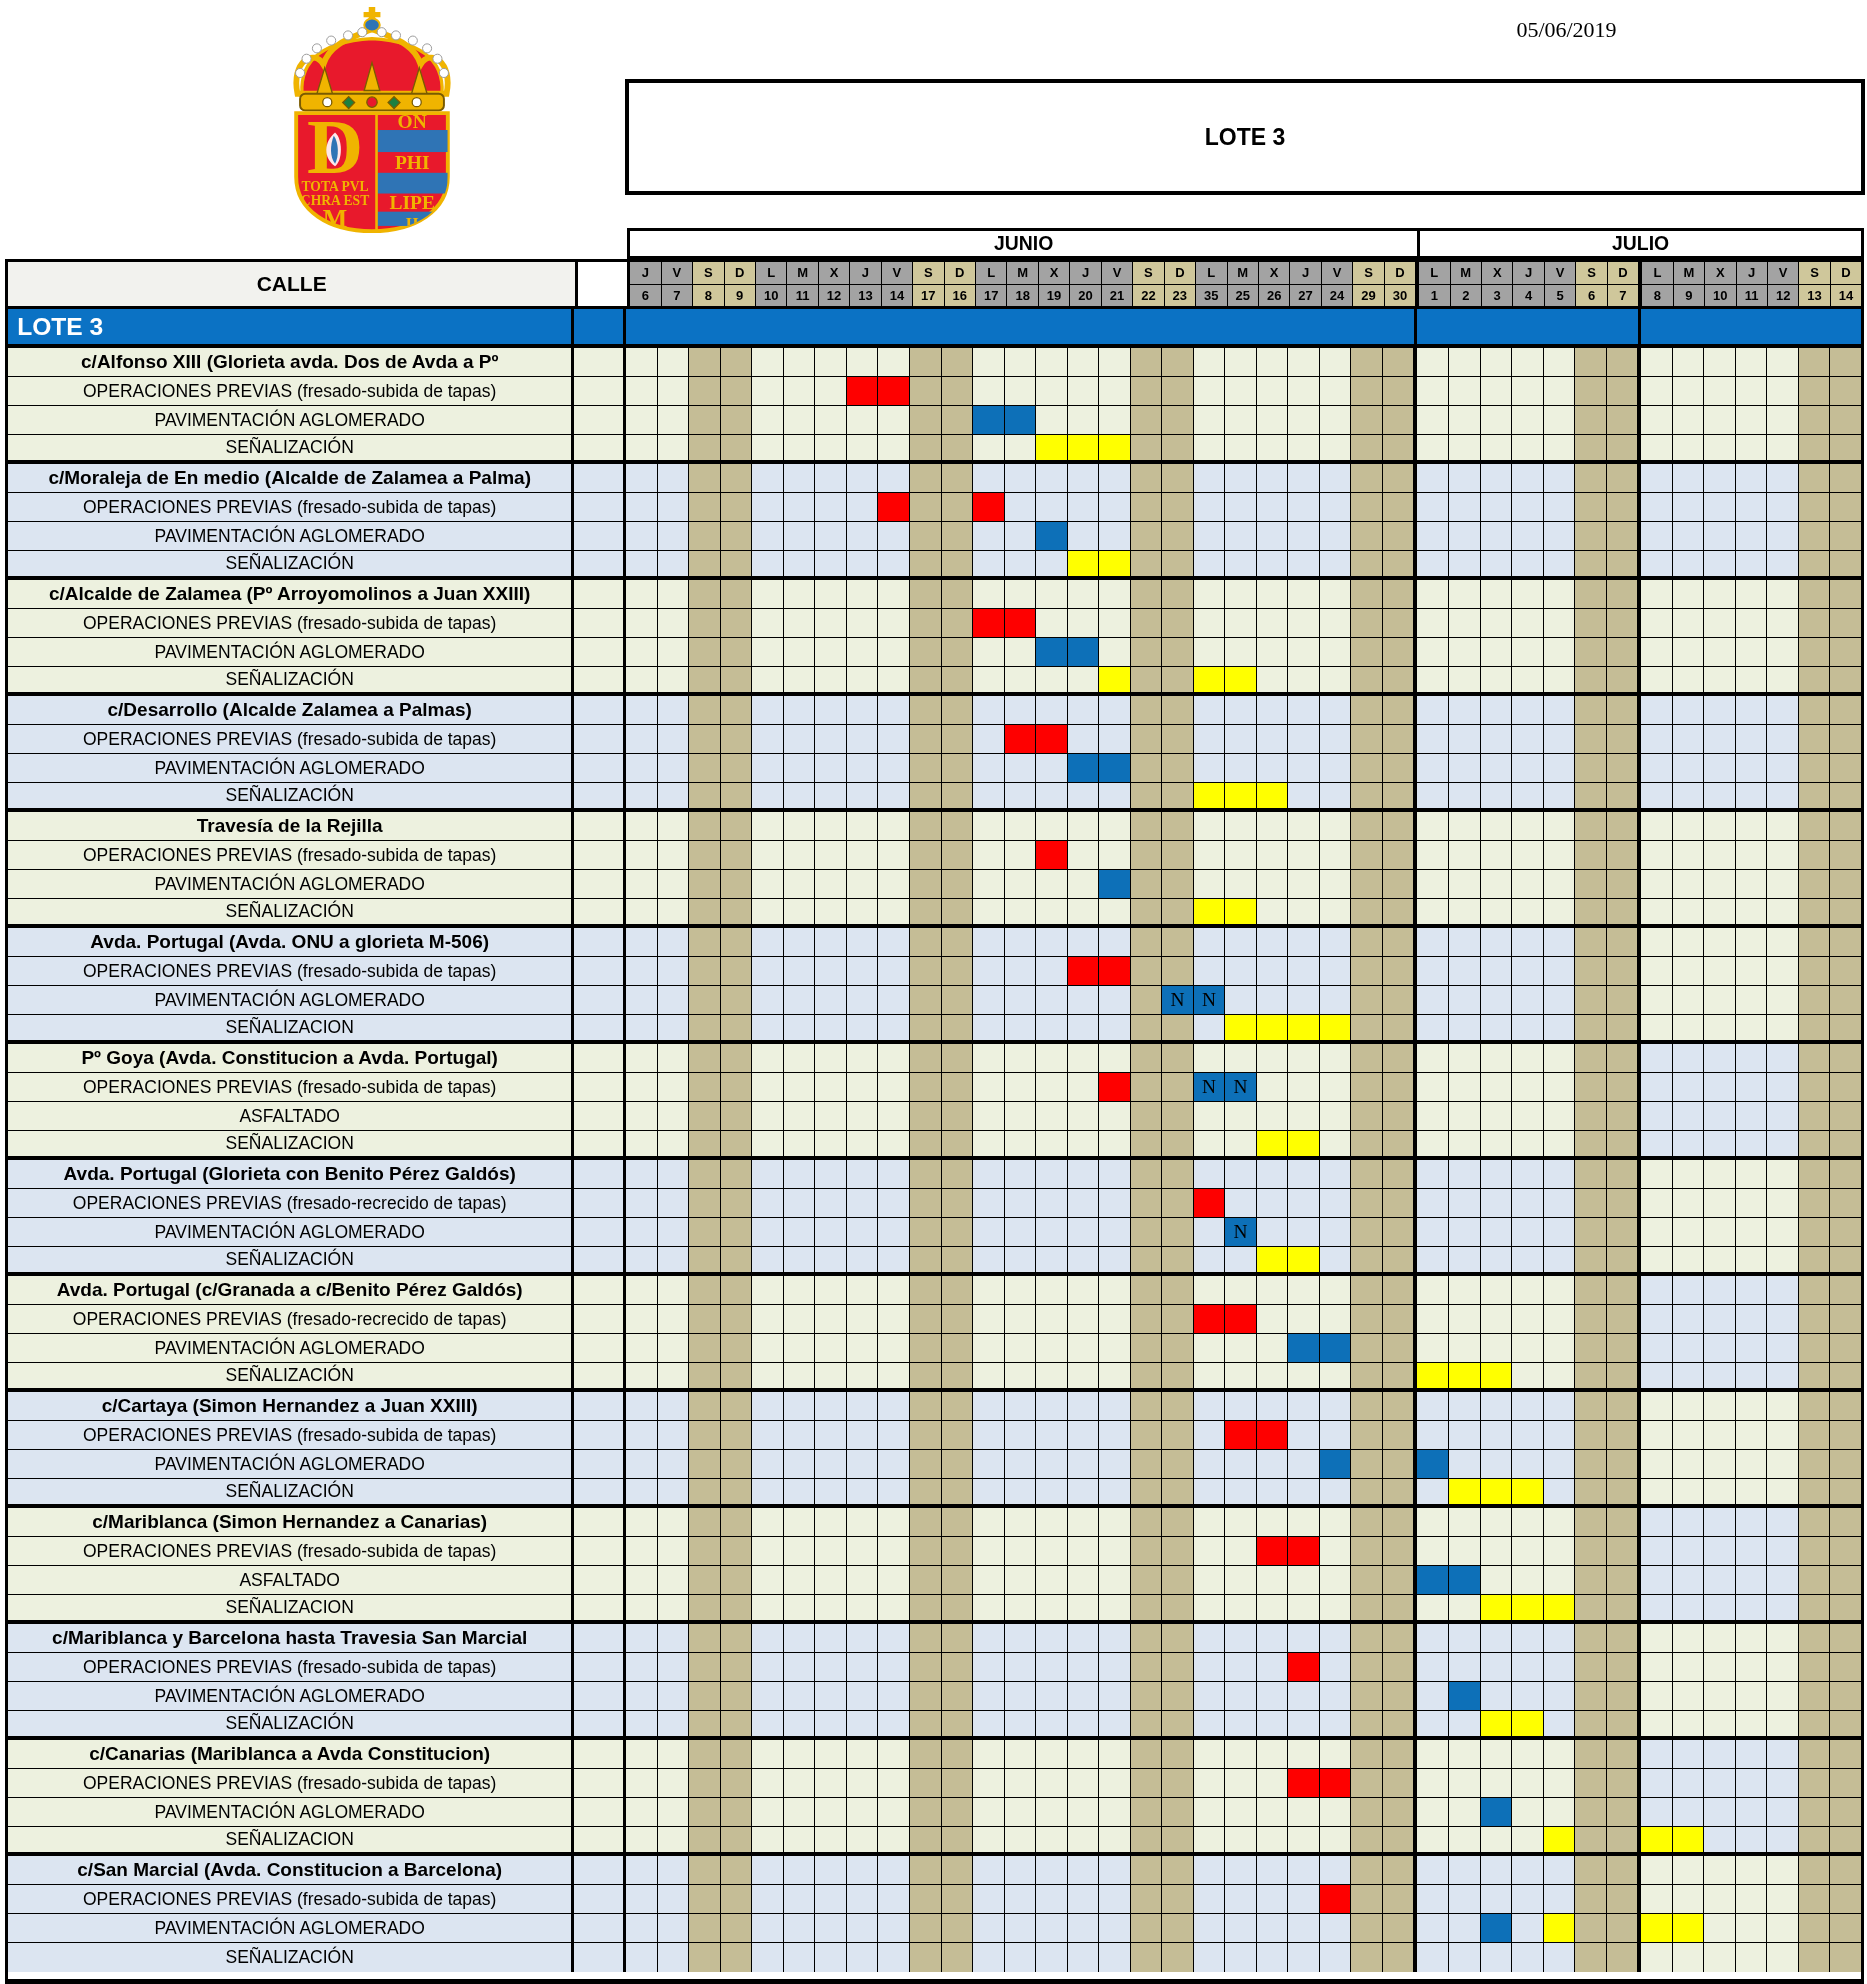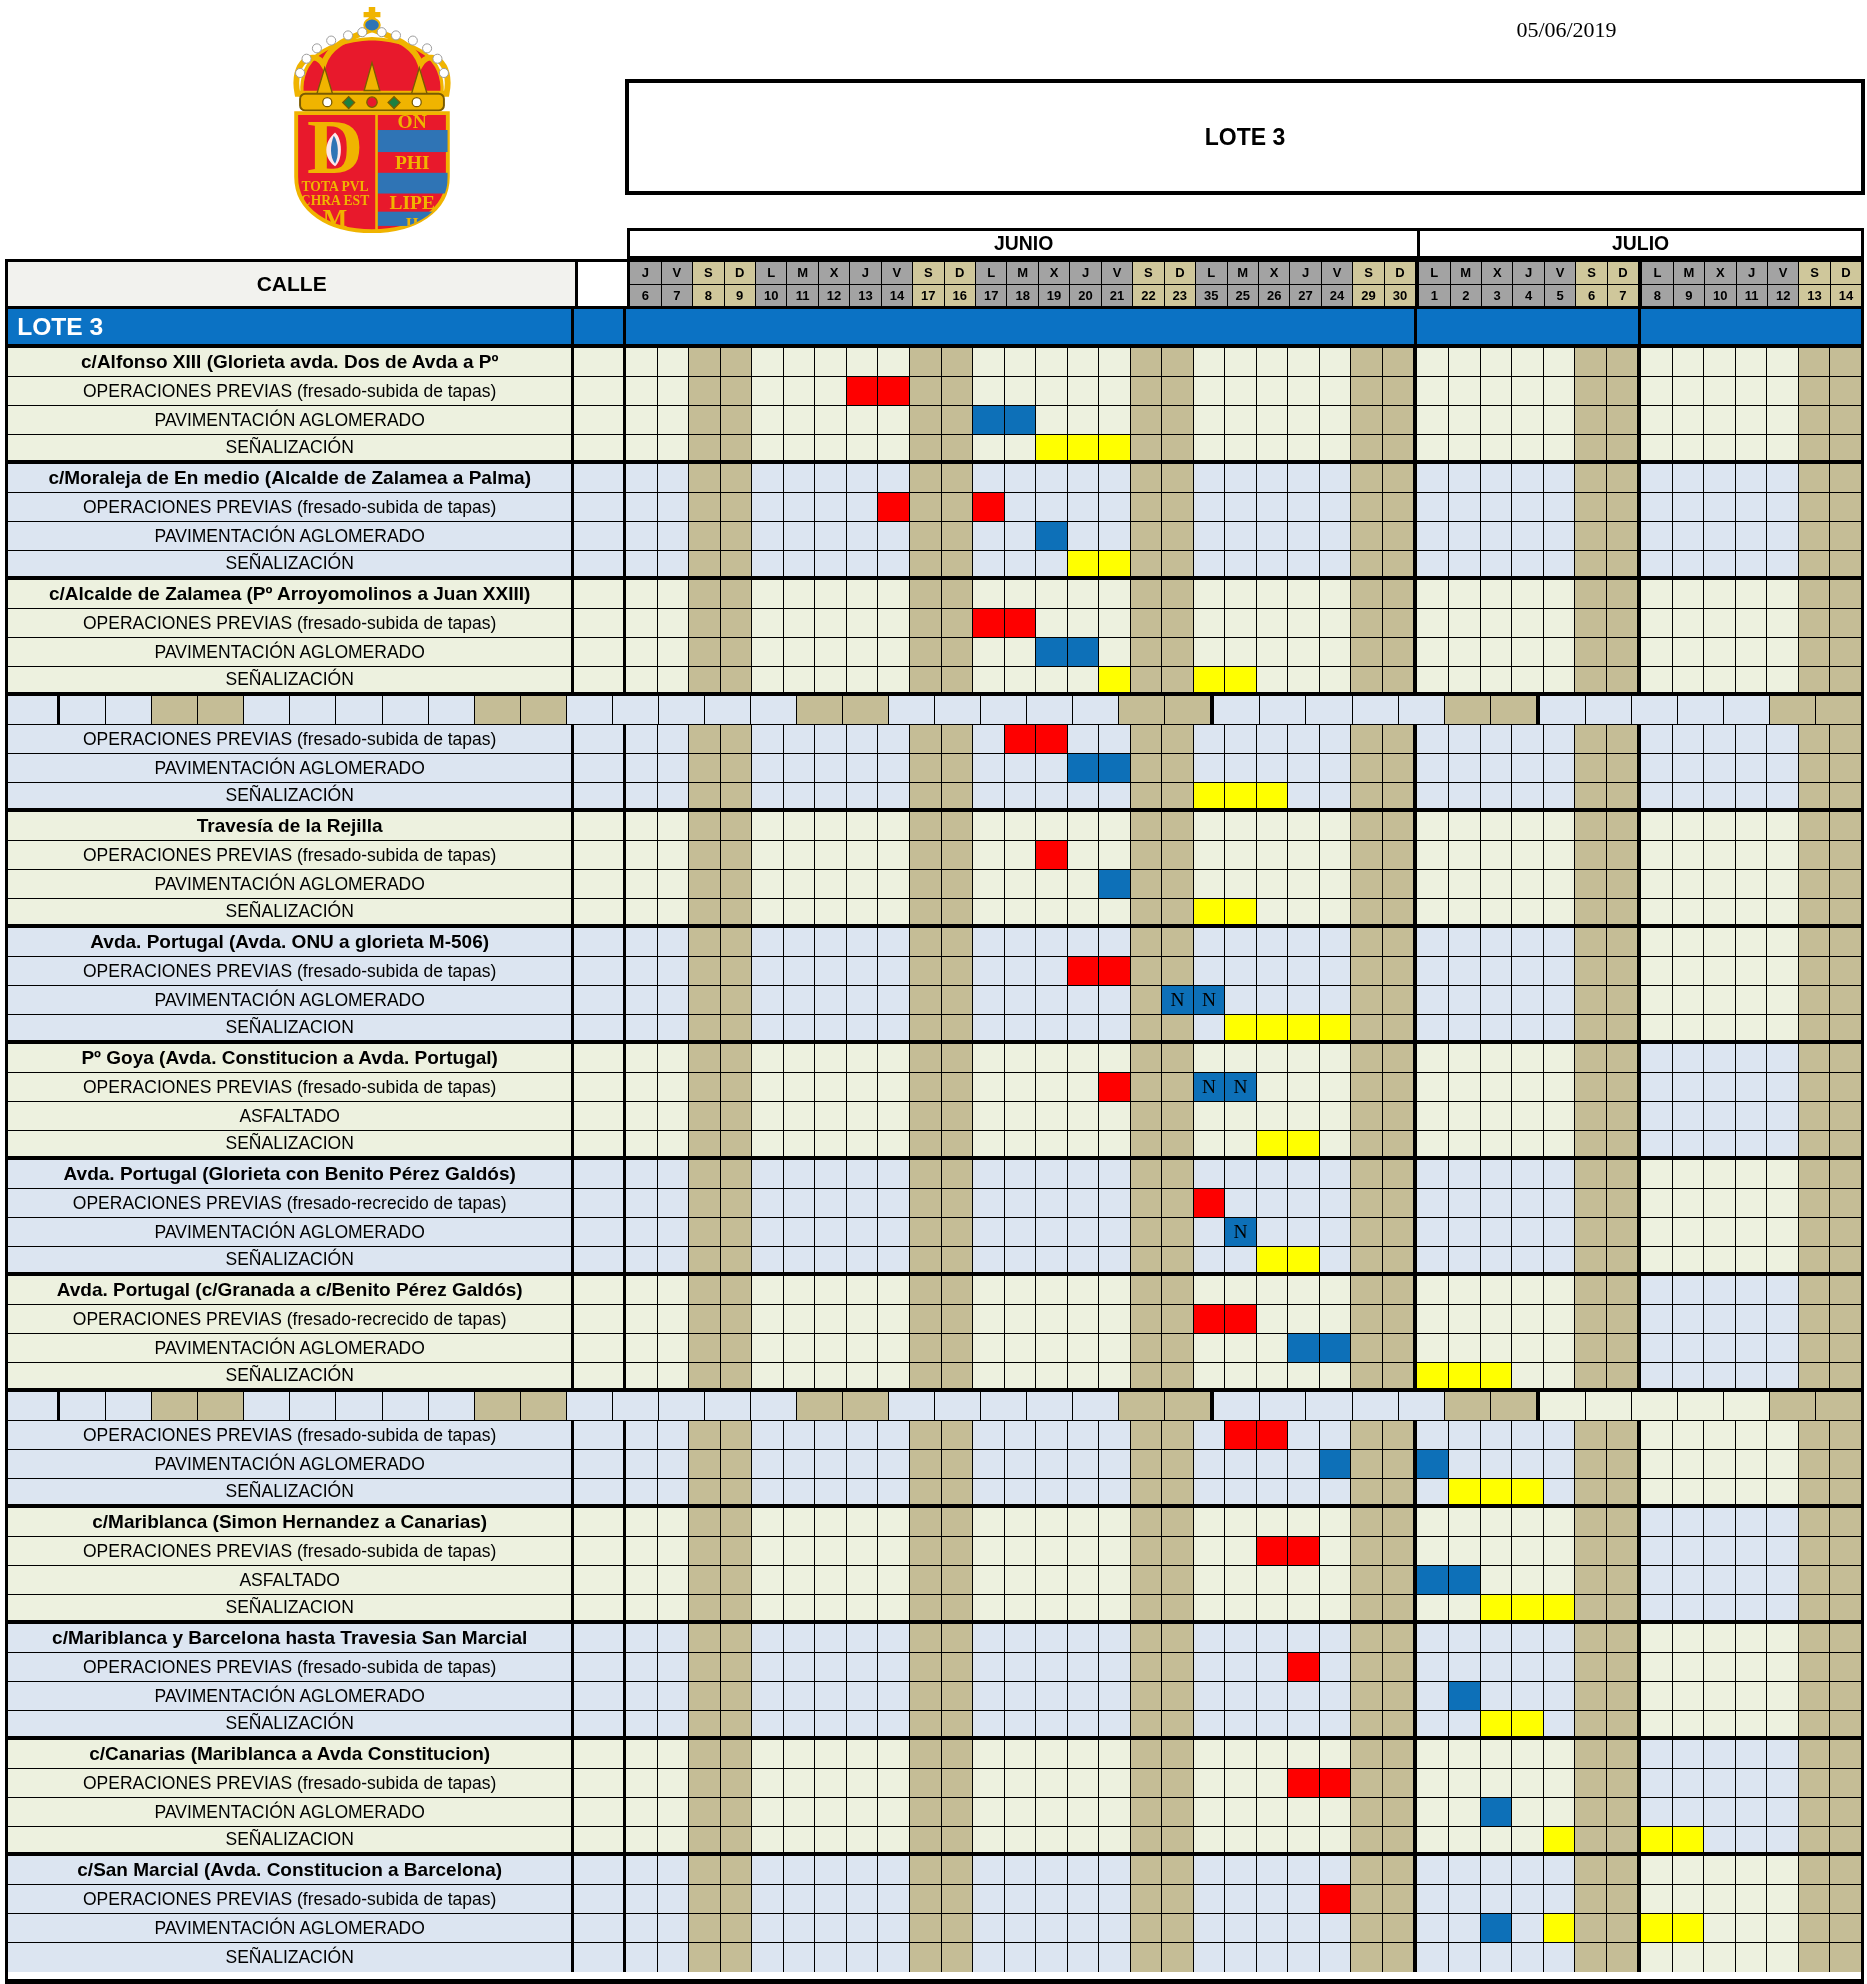--- a/index.html
+++ b/index.html
@@ -773,20 +773,21 @@
           <div class="dcell vthick" style="background: rgb(237, 241, 223);"></div>
           <div class="dcell" style="background: rgb(237, 241, 223);"></div>
           <div class="dcell" style="background: rgb(237, 241, 223);"></div>
           <div class="dcell" style="background: rgb(237, 241, 223);"></div>
           <div class="dcell" style="background: rgb(237, 241, 223);"></div>
           <div class="dcell" style="background: rgb(197, 189, 150);"></div>
           <div class="dcell" style="background: rgb(197, 189, 150);"></div>
         </div>
       </div>
       <div class="brow">
+        <div class="lbl street" style="background: rgb(220, 229, 241);">c/Desarrollo (Alcalde Zalamea a Palmas)</div>
         <div class="narrow" style="background: rgb(220, 229, 241);"></div>
         <div class="days">
           <div class="dcell" style="background: rgb(220, 229, 241);"></div>
           <div class="dcell" style="background: rgb(220, 229, 241);"></div>
           <div class="dcell" style="background: rgb(197, 189, 150);"></div>
           <div class="dcell" style="background: rgb(197, 189, 150);"></div>
           <div class="dcell" style="background: rgb(220, 229, 241);"></div>
           <div class="dcell" style="background: rgb(220, 229, 241);"></div>
           <div class="dcell" style="background: rgb(220, 229, 241);"></div>
           <div class="dcell" style="background: rgb(220, 229, 241);"></div>
@@ -1862,20 +1863,21 @@
           <div class="dcell vthick" style="background: rgb(220, 229, 241);"></div>
           <div class="dcell" style="background: rgb(220, 229, 241);"></div>
           <div class="dcell" style="background: rgb(220, 229, 241);"></div>
           <div class="dcell" style="background: rgb(220, 229, 241);"></div>
           <div class="dcell" style="background: rgb(220, 229, 241);"></div>
           <div class="dcell" style="background: rgb(197, 189, 150);"></div>
           <div class="dcell" style="background: rgb(197, 189, 150);"></div>
         </div>
       </div>
       <div class="brow">
+        <div class="lbl street" style="background: rgb(220, 229, 241);">c/Cartaya (Simon Hernandez a Juan XXIII)</div>
         <div class="narrow" style="background: rgb(220, 229, 241);"></div>
         <div class="days">
           <div class="dcell" style="background: rgb(220, 229, 241);"></div>
           <div class="dcell" style="background: rgb(220, 229, 241);"></div>
           <div class="dcell" style="background: rgb(197, 189, 150);"></div>
           <div class="dcell" style="background: rgb(197, 189, 150);"></div>
           <div class="dcell" style="background: rgb(220, 229, 241);"></div>
           <div class="dcell" style="background: rgb(220, 229, 241);"></div>
           <div class="dcell" style="background: rgb(220, 229, 241);"></div>
           <div class="dcell" style="background: rgb(220, 229, 241);"></div>

